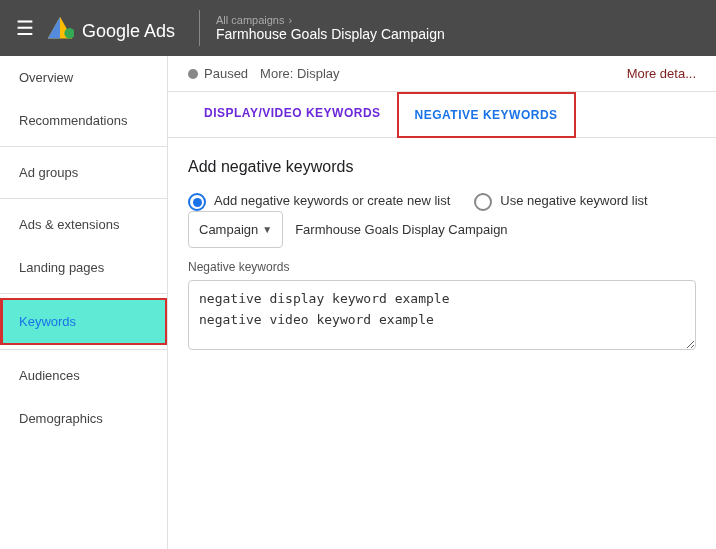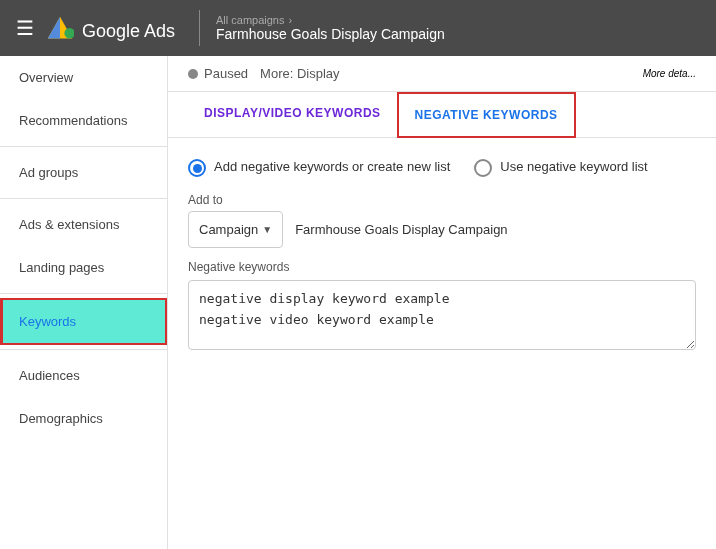--- a/index.html
+++ b/index.html
@@ -127,24 +127,23 @@
       border-radius: 50%;
       background: #888;
       display: inline-block;
     }
     .status-type {
       color: #555;
       font-size: 13px;
     }
     .more-details {
       margin-left: auto;
-      color: #000000;
-      font-size: 10px;
-      cursor: pointer;
-      font-style: italic;
+      color: #7f1d1d;
+      font-size: 13px;
+      cursor: pointer;
     }
 
     
     .tabs {
       display: flex;
       border-bottom: 1px solid #e0e0e0;
       padding: 0 20px;
     }
     .tab {
       padding: 14px 16px;
@@ -173,21 +172,21 @@
     .form-title {
       font-size: 16px;
       font-weight: 400;
       color: #202124;
       margin-bottom: 16px;
     }
     .radio-group {
       display: flex;
       align-items: flex-start;
       gap: 24px;
-      margin-bottom: 16px;
+      margin-bottom: 0;
     }
     .radio-option {
       display: flex;
       align-items: flex-start;
       gap: 8px;
       cursor: pointer;
     }
     .radio-circle {
       width: 18px;
       height: 18px;
@@ -349,38 +348,38 @@
       </div>
       <div class="more-details">More deta...</div>
     </div>
 
     <div class="tabs">
       <div class="tab">DISPLAY/VIDEO KEYWORDS</div>
       <div class="tab active-tab highlighted">NEGATIVE KEYWORDS</div>
     </div>
 
     <div class="form-area">
+      <div class="form-title">Add negative keywords</div>
 
       
       <div class="radio-group">
         <div class="radio-option">
           <div class="radio-circle selected"></div>
           <span class="radio-label">Add negative keywords or create new list</span>
         </div>
         <div class="radio-option">
           <div class="radio-circle empty"></div>
           <span class="radio-label">Use negative keyword list</span>
         </div>
       </div>
 
       
 
       
       <div class="add-to-section">
-        <div class="add-to-label">Add to</div>
         <div class="campaign-selector">
           <div class="campaign-dropdown">
             <span>Campaign</span>
             <span class="chevron">▼</span>
           </div>
           <span class="campaign-name">Farmhouse Goals Display Campaign</span>
         </div>
       </div>
 
       

